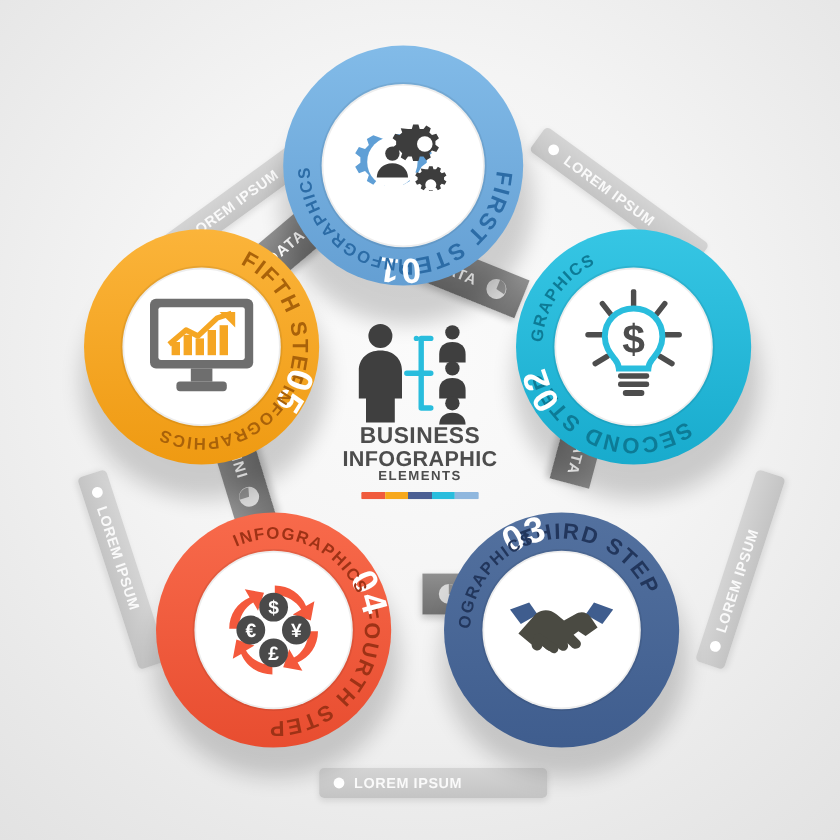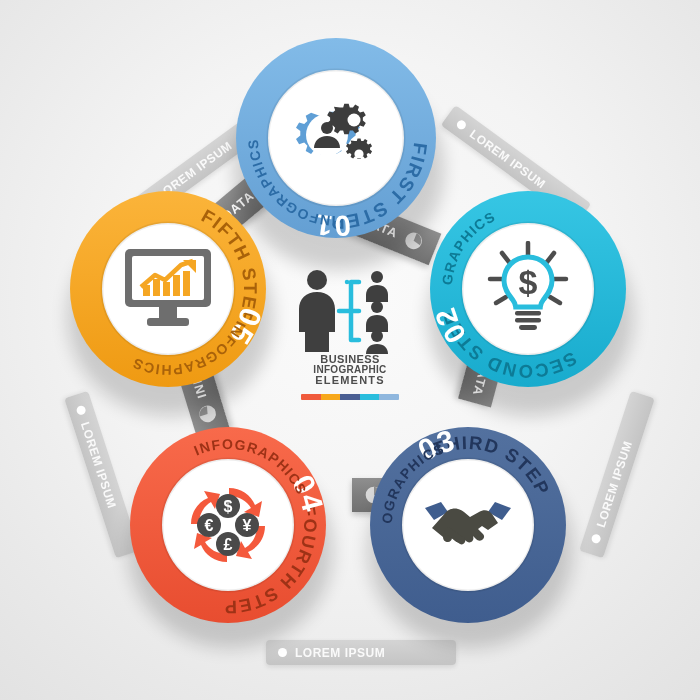--- a/index.html
+++ b/index.html
@@ -32,22 +32,22 @@
 
   
   .ring{position:absolute;border-radius:50%;box-sizing:border-box;}
   .ring .arcsvg{position:absolute;left:0;top:0;}
   .ring .iconbox{position:absolute;display:flex;align-items:center;justify-content:center;}
 
   
   .centre{position:absolute;left:283px;top:268px;width:134px;height:172px;
     display:flex;flex-direction:column;align-items:center;}
   .centre .ctitle{font-weight:bold;color:#4d4d4d;line-height:1.02;text-align:center;}
-  .c1{font-size:11px;letter-spacing:.4px;}
-  .c2{font-size:10px;letter-spacing:.3px;}
+  .c1{font-size:19px;letter-spacing:.4px;}
+  .c2{font-size:18px;letter-spacing:.3px;}
   .c3{font-size:11px;letter-spacing:1.2px;color:#6e6e6e;font-weight:normal;}
   .cbar{display:flex;margin-top:7px;width:98px;height:6px;border-radius:1px;overflow:hidden;}
   .cbar span{flex:1;display:block;}
 
   .shadow-blob{position:absolute;border-radius:50%;filter:blur(9px);opacity:.17;background:#000;}
 </style>
 </head>
 <body>
 
 <div id="stage">

